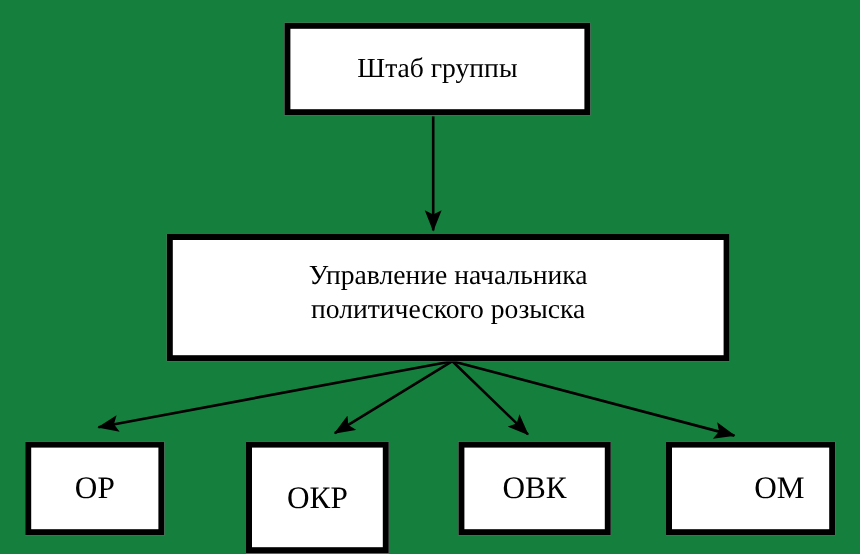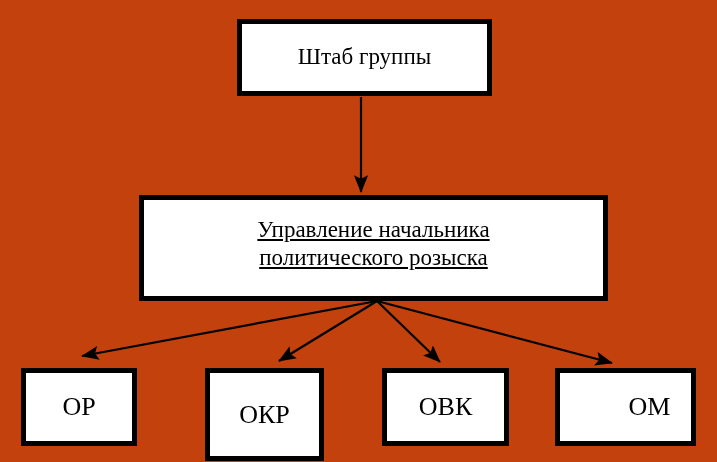--- a/index.html
+++ b/index.html
@@ -5,21 +5,21 @@
 <style>
   html, body {
     margin: 0;
     padding: 0;
     background: #ffffff;
   }
   #canvas {
     position: relative;
     width: 717px;
     height: 462px;
-    background: #c2410c;
+    background: #15803d;
     overflow: hidden;
     font-family: "Liberation Serif", "DejaVu Serif", serif;
   }
   .node {
     position: absolute;
     box-sizing: border-box;
     background: #ffffff;
     border: 5px solid #000000;
     display: flex;
     align-items: center;
@@ -41,21 +41,20 @@
     height: 77px;
   }
   #node-root .node-label {
     font-size: 23px;
   }
   #node-dept {
     left: 139px;
     top: 195px;
     width: 469px;
     height: 106px;
-    text-decoration: underline;
   }
   #node-dept .node-label {
     font-size: 23px;
     margin-top: -8px;
   }
   #node-or {
     left: 21px;
     top: 368px;
     width: 116px;
     height: 78px;

